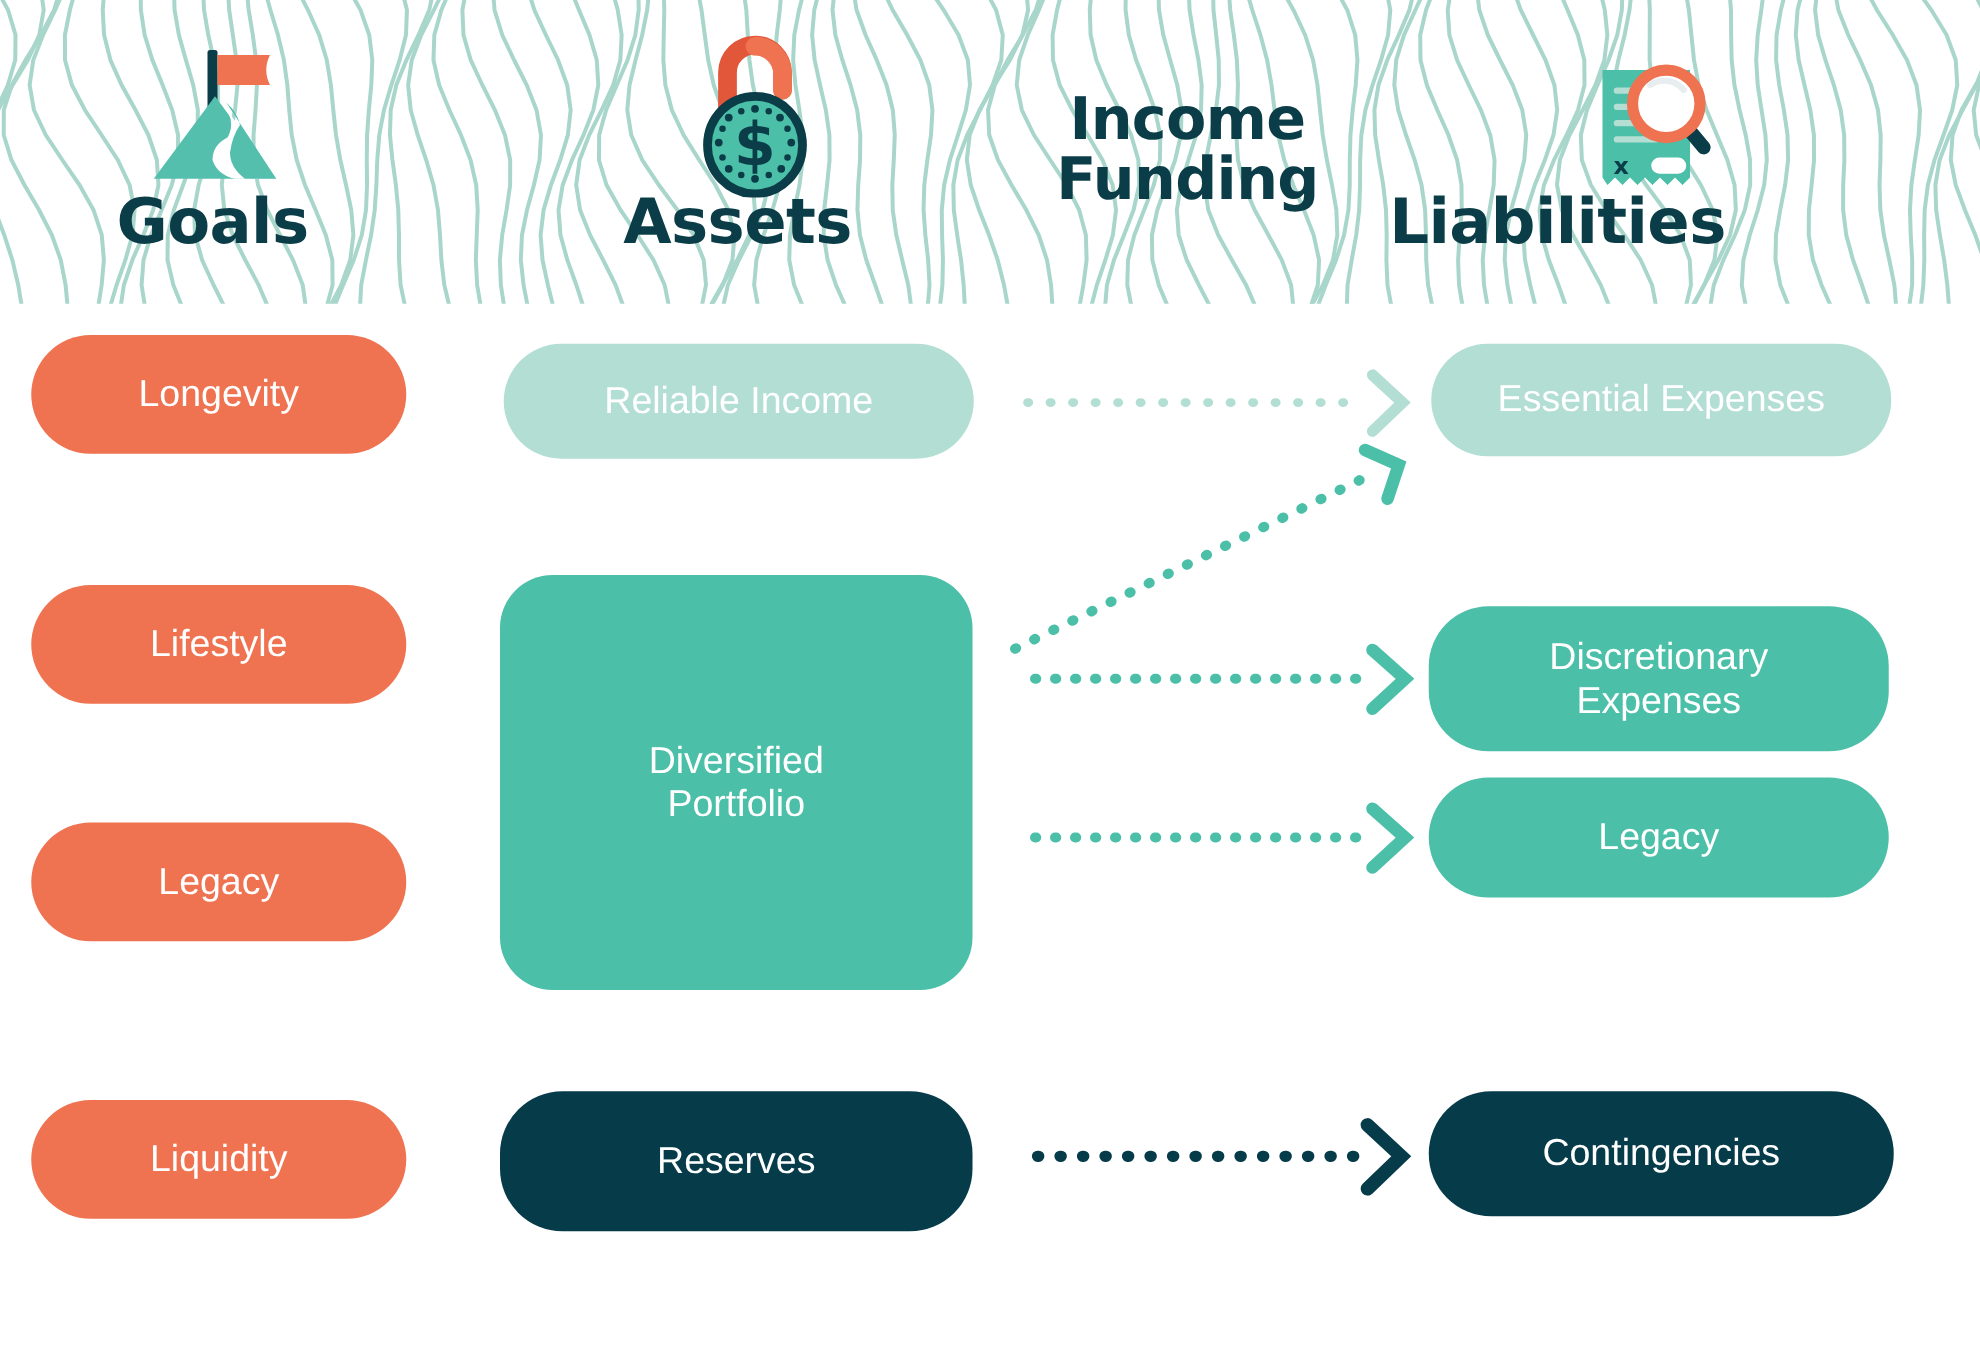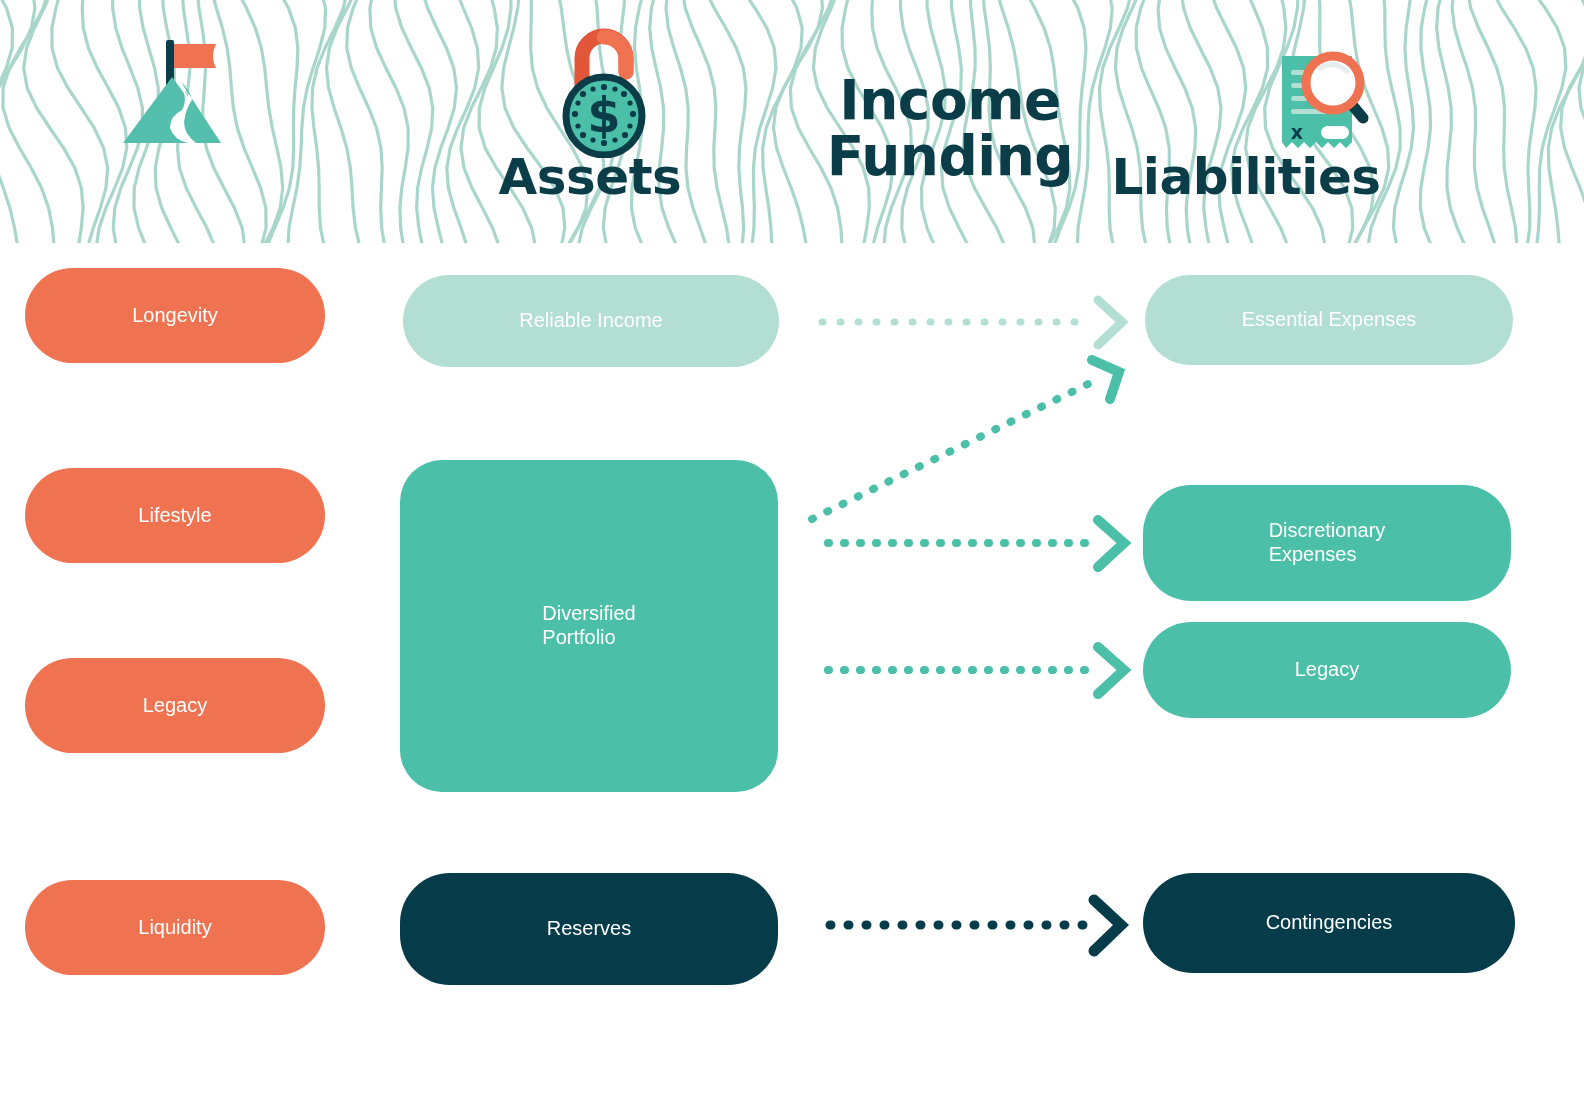--- a/index.html
+++ b/index.html
@@ -43,36 +43,37 @@
     font-weight: bold;
     font-size: 50px;
     line-height: 1.02;
     letter-spacing: -0.5px;
     text-align: center;
     white-space: pre-line;
     font-family: "DejaVu Sans", sans-serif;
   }
   #title-goals       { left:  20px; top: 152px; width: 300px; }
   #title-assets      { left: 440px; top: 152px; width: 300px; }
-  #title-income      { left: 805px; top:  72px; width: 290px; font-size: 55px; text-align: center; }
+  #title-income      { left: 805px; top:  72px; width: 290px; font-size: 47px; text-align: center; }
   #title-liabilities { left: 1096px; top: 152px; width: 300px; }
 
   .header-icon {
     position: absolute;
   }
 
   
   .box {
     position: absolute;
     display: flex;
     align-items: center;
     justify-content: center;
     color: #ffffff;
-    font-size: 20px;
+    font-size: 30px;
     line-height: 1.18;
+    text-align: center;
     box-sizing: border-box;
     white-space: pre-line;
     font-family: "Liberation Sans", sans-serif;
   }
   .orange { background: #ef7350; }
   .mint   { background: #b3ded3; }
   .teal   { background: #4bbfa8; }
   .navy   { background: #063b49; }
 
   
@@ -230,20 +231,21 @@
         <rect x="33" y="50" width="24" height="5" rx="2.5"></rect>
         <rect x="33" y="63" width="36" height="5" rx="2.5"></rect>
       </g>
       <rect x="63" y="80" width="28" height="13" rx="6.5" fill="#ffffff"></rect>
       <text x="39" y="93" font-family="DejaVu Sans, sans-serif" font-size="19" font-weight="bold" fill="#0b3d48" text-anchor="middle">x</text>
       <line x1="85" y1="48" x2="105" y2="72" stroke="#0b3d48" stroke-width="11" stroke-linecap="round"></line>
       <circle cx="75" cy="37" r="27" fill="#ffffff" stroke="#ef7350" stroke-width="9"></circle>
       <path d="M62 22 A20 20 0 0 1 89 26" stroke="#e8eef0" stroke-width="5" fill="none" stroke-linecap="round"></path>
     </svg>
 
+    <div class="col-title" id="title-goals">Goals</div>
     <div class="col-title" id="title-assets">Assets</div>
     <div class="col-title" id="title-income">Income
 Funding</div>
     <div class="col-title" id="title-liabilities">Liabilities</div>
   </div>
 
   <svg id="arrows-svg" viewBox="0 0 1584 1093">
 
     <g>
       <line x1="822" y1="322" x2="1090" y2="322" stroke="#b3ded3" stroke-width="7" stroke-linecap="round" stroke-dasharray="1 17"></line>

